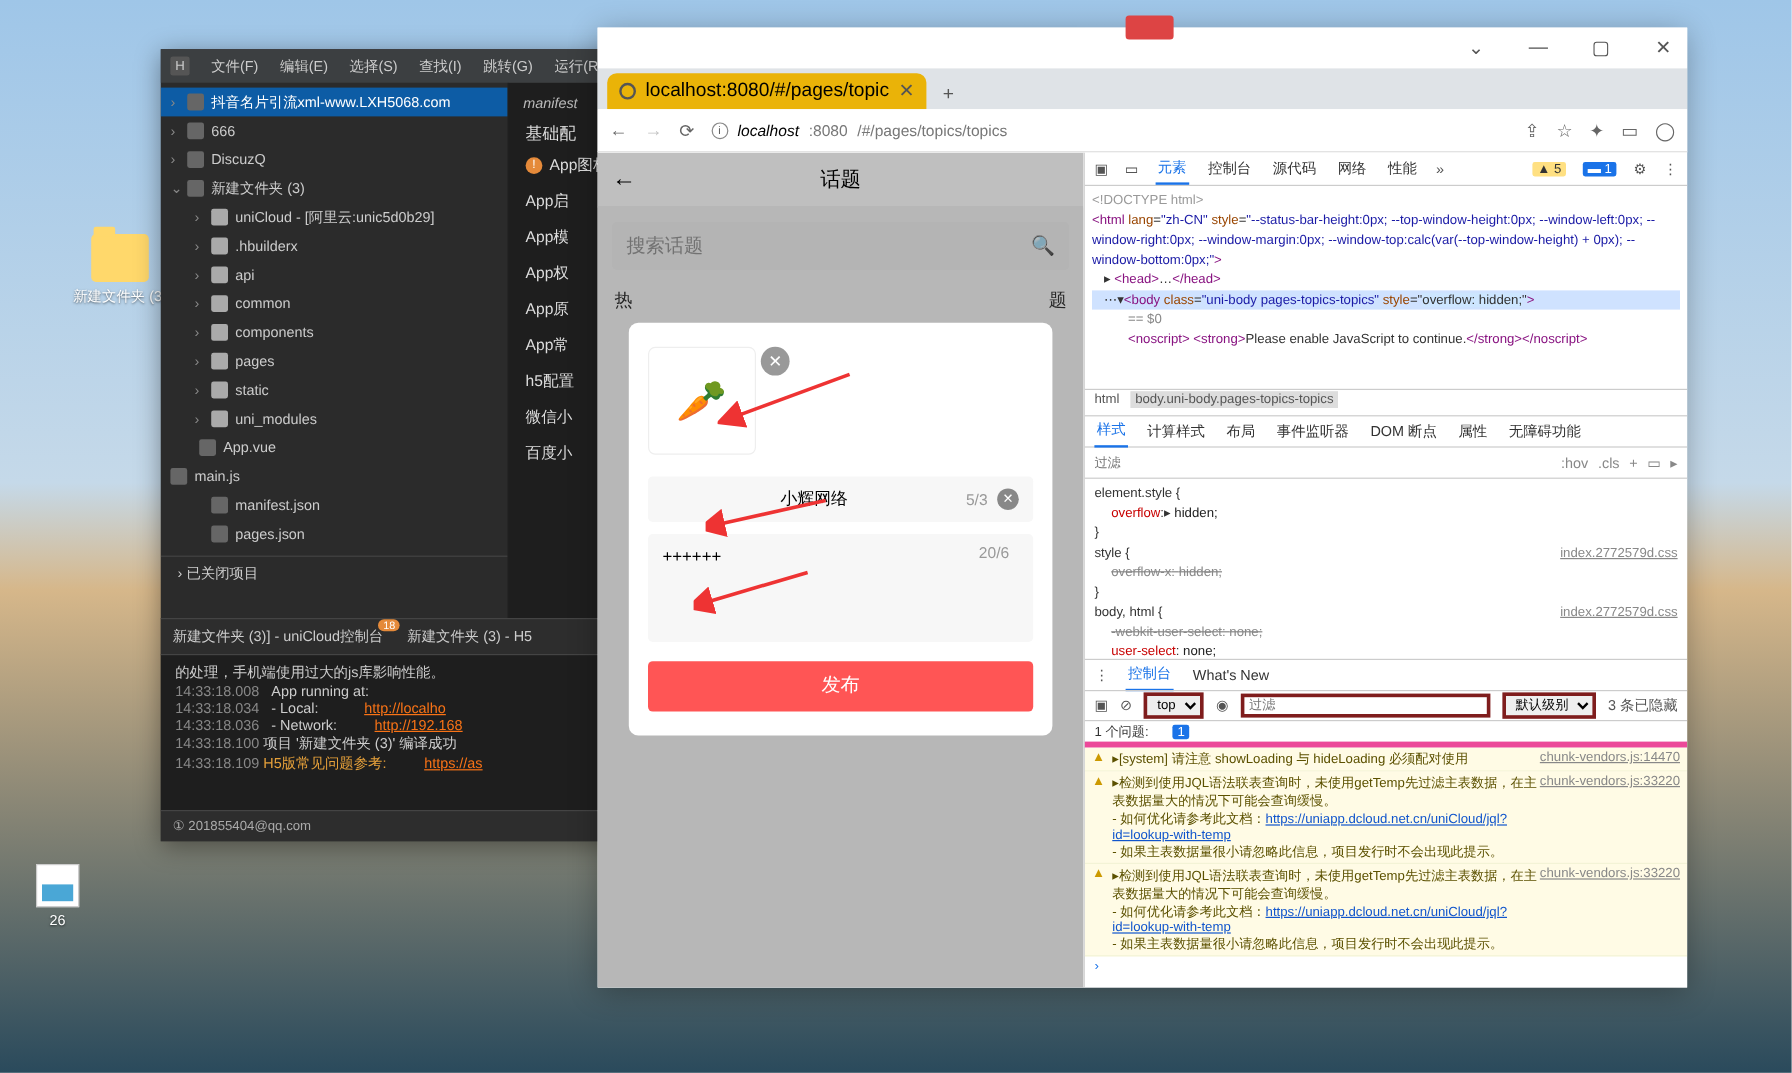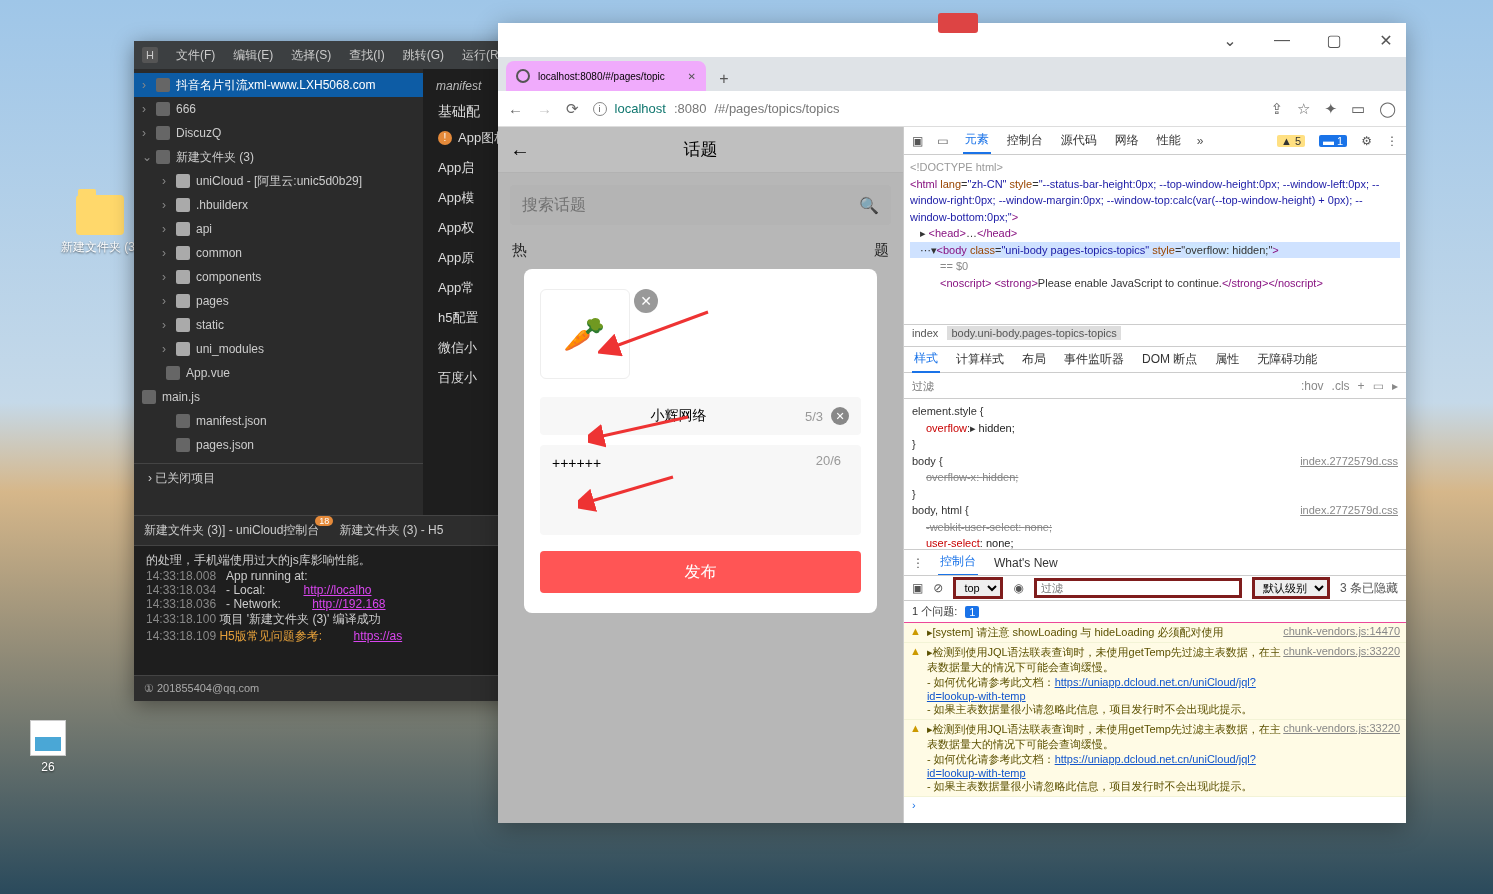--- a/index.html
+++ b/index.html
@@ -27,38 +27,38 @@
 .ide-tab { padding:2px 12px; font-style:italic; color:#bbb; font-size:12px; }
 .sect { color:#ddd; font-size:14px; padding:8px 14px 2px; }
 .sect2 { font-size:13px; padding:6px 14px; color:#ddd; display:flex; align-items:center; gap:6px; }
 .warn-dot { width:14px; height:14px; border-radius:50%; background:#e58a3a; color:#fff; font-size:10px; text-align:center; line-height:14px; }
 .closed-proj { padding:6px 14px; border-top:1px solid #444; margin-top:6px; }
 .ide-tabs2 { height:30px; background:#2d2d2d; border-top:1px solid #444; display:flex; align-items:center; padding:0 10px; gap:20px; font-size:12px; }
 .ide-tabs2 .tab { position:relative; }
 .notif-badge { position:absolute; top:-6px; right:-14px; background:#e58a3a; color:#fff; font-size:9px; border-radius:8px; padding:0 4px; }
 .ide-console { height:130px; background:#1e1e1e; border-top:1px solid #444; padding:6px 12px; font-family:Consolas,monospace; font-size:12px; color:#ccc; overflow:hidden; }
 .ide-console .ts { color:#888; }
-.ide-console a { color:#d946ef; text-decoration:underline;padding-left:28px; }
+.ide-console a { color:#f97316; text-decoration:underline;padding-left:28px; }
 .ide-console .hl { color:#e5a03a; }
 .ide-status { height:26px; background:#2d2d2d; border-top:1px solid #444; display:flex; align-items:center; justify-content:space-between; padding:0 10px; font-size:11px; color:#aaa; }
 
 
 .browser { position:absolute; left:498px; top:23px; width:908px; height:800px; background:#fff; box-shadow:0 4px 24px rgba(0,0,0,.3); display:flex; flex-direction:column; }
 .win-ctrl { height:34px; background:#fff; display:flex; align-items:center; justify-content:flex-end; padding:0 6px; gap:24px; color:#555; }
 .win-ctrl span { width:28px; text-align:center; cursor:pointer; }
 .gift { position:absolute; top:-10px; left:440px; width:40px; height:20px; background:#d44; border-radius:3px; }
 .tabstrip { height:34px; background:#dfe3e7; display:flex; align-items:flex-end; padding:0 8px; gap:6px; }
-.btab { background:#f0abfc; height:30px; border-radius:8px 8px 0 0; display:flex; align-items:center; padding:0 10px; gap:8px; font-size:10px; min-width:200px; }
+.btab { background:#eab308; height:30px; border-radius:8px 8px 0 0; display:flex; align-items:center; padding:0 10px; gap:8px; font-size:16px; min-width:200px; }
 .btab .fav { width:14px; height:14px; border:2px solid #555; border-radius:50%; }
 .btab .x { color:#555; cursor:pointer; margin-left:auto; }
 .newtab { width:24px; height:24px; display:flex; align-items:center; justify-content:center; color:#555; cursor:pointer; font-size:16px; }
 .urlbar { height:36px; background:#fff; border-bottom:1px solid #ddd; display:flex; align-items:center; padding:0 10px; gap:14px; color:#555; }
 .nav-ic { cursor:pointer; font-size:15px; color:#666; }
 .url { flex:1; display:flex; align-items:center; gap:8px; font-size:13px; }
-.url .host { color:#0f766e; }
+.url .host { color:#000000;font-style:italic; }
 .url .path { color:#777; }
 .info-ic { width:14px; height:14px; border:1px solid #888; border-radius:50%; font-size:9px; text-align:center; line-height:12px; }
 
 .content { flex:1; display:flex; overflow:hidden; }
 
 
 .mobile { width:405px; background:#f5f5f5; position:relative; overflow:hidden; }
 .m-hdr { height:46px; background:#fff; display:flex; align-items:center; justify-content:center; position:relative; font-size:17px; border-bottom:1px solid #eee; }
 .m-back { position:absolute; left:12px; font-size:20px; cursor:pointer; }
 .m-search { margin:12px; height:40px; background:#f0f0f0; border-radius:4px; display:flex; align-items:center; padding:0 12px; gap:8px; color:#999; }
@@ -99,21 +99,21 @@
 .dt-filter { height:26px; border-bottom:1px solid #ccc; display:flex; align-items:center; padding:0 8px; gap:8px; color:#888; }
 .dt-filter input { border:none; flex:1; font-size:11px; outline:none; }
 .dt-styles { flex:1; padding:4px 8px; font-family:Consolas,monospace; font-size:11px; overflow:hidden; line-height:1.5; }
 .prop { color:#c80000; }
 .pv { color:#222; }
 .src { float:right; color:#888; text-decoration:underline; }
 .strike { text-decoration:line-through; color:#888; }
 .dt-cons-tabs { height:26px; border-top:1px solid #ccc; display:flex; align-items:center; gap:14px; padding:0 8px; }
 .dt-cons-bar { height:26px; border-top:1px solid #ccc; border-bottom:1px solid #ccc; display:flex; align-items:center; gap:10px; padding:0 8px; color:#555; }
 .dt-cons-bar select,.dt-cons-bar input { font-size:11px; border:3px solid #7f1d1d; padding:1px 4px; }
-.dt-issue { height:22px; border-bottom:1px solid #ec4899; display:flex; align-items:center; gap:8px; padding:0 8px; font-size:11px; }
+.dt-issue { height:22px; border-bottom:5px solid #ec4899; display:flex; align-items:center; gap:20px; padding:0 8px; font-size:11px; }
 .dt-console { flex:0 0 200px; overflow:hidden; font-family:Consolas,monospace; font-size:11px; }
 .cln { display:flex; padding:2px 6px; border-bottom:1px solid #f3f3d6; background:#fffbe5; }
 .cln .wic { color:#c90; margin-right:6px; }
 .cln .msg { flex:1; color:#5c5100; }
 .cln .lnk { color:#888; text-decoration:underline; }
 .cln .sub { color:#1155cc; text-decoration:underline; }
 </style>
 </head>
 <body>
 
@@ -349,21 +349,21 @@
         <span class="dt-ic">⋮</span>
       </div>
       <div class="dt-elements">
         <div style="color:#999">&lt;!DOCTYPE html&gt;</div>
         <div><span class="tag">&lt;html</span> <span class="attr">lang</span>=<span class="val">"zh-CN"</span> <span class="attr">style</span>=<span class="val">"--status-bar-height:0px; --top-window-height:0px; --window-left:0px; --window-right:0px; --window-margin:0px; --window-top:calc(var(--top-window-height) + 0px); --window-bottom:0px;"</span><span class="tag">&gt;</span></div>
         <div style="padding-left:10px">▸ <span class="tag">&lt;head&gt;</span>…<span class="tag">&lt;/head&gt;</span></div>
         <div class="sel-hl" style="padding-left:10px">⋯▾<span class="tag">&lt;body</span> <span class="attr">class</span>=<span class="val">"uni-body pages-topics-topics"</span> <span class="attr">style</span>="<span class="ov-hl">overflow: hidden;</span>"<span class="tag">&gt;</span></div>
         <div style="padding-left:30px;color:#888">== $0</div>
         <div style="padding-left:30px"><span class="tag">&lt;noscript&gt;</span> <span class="tag">&lt;strong&gt;</span>Please enable JavaScript to continue.<span class="tag">&lt;/strong&gt;</span><span class="tag">&lt;/noscript&gt;</span></div>
       </div>
-      <div class="dt-crumb"><span>index</span> &nbsp; <span class="act2">body.uni-body.pages-topics-topics</span></div>
+      <div class="dt-crumb"><span>html</span> &nbsp; <span class="act2">body.uni-body.pages-topics-topics</span></div>
       <div class="dt-styles-tabs">
         <span class="dt-tab act">样式</span>
         <span class="dt-tab">计算样式</span>
         <span class="dt-tab">布局</span>
         <span class="dt-tab">事件监听器</span>
         <span class="dt-tab">DOM 断点</span>
         <span class="dt-tab">属性</span>
         <span class="dt-tab">无障碍功能</span>
       </div>
       <div class="dt-filter">
@@ -371,21 +371,21 @@
         <span>:hov</span>
         <span>.cls</span>
         <span>+</span>
         <span>▭</span>
         <span>▸</span>
       </div>
       <div class="dt-styles">
         <div>element.style {</div>
         <div style="padding-left:14px"><span class="prop">overflow</span>:▸ <span class="pv">hidden;</span></div>
         <div>}</div>
-        <div><span>body {</span><span class="src">index.2772579d.css</span></div>
+        <div><span>style {</span><span class="src">index.2772579d.css</span></div>
         <div style="padding-left:14px" class="strike"><span>overflow-x</span>: <span>hidden;</span></div>
         <div>}</div>
         <div><span>body, html {</span><span class="src">index.2772579d.css</span></div>
         <div style="padding-left:14px" class="strike"><span>-webkit-user-select</span>: <span>none;</span></div>
         <div style="padding-left:14px"><span class="prop">user-select</span>: <span class="pv">none;</span></div>
 
       </div>
       <div class="dt-cons-tabs">
         <span class="dt-ic">⋮</span>
         <span class="dt-tab act">控制台</span>

